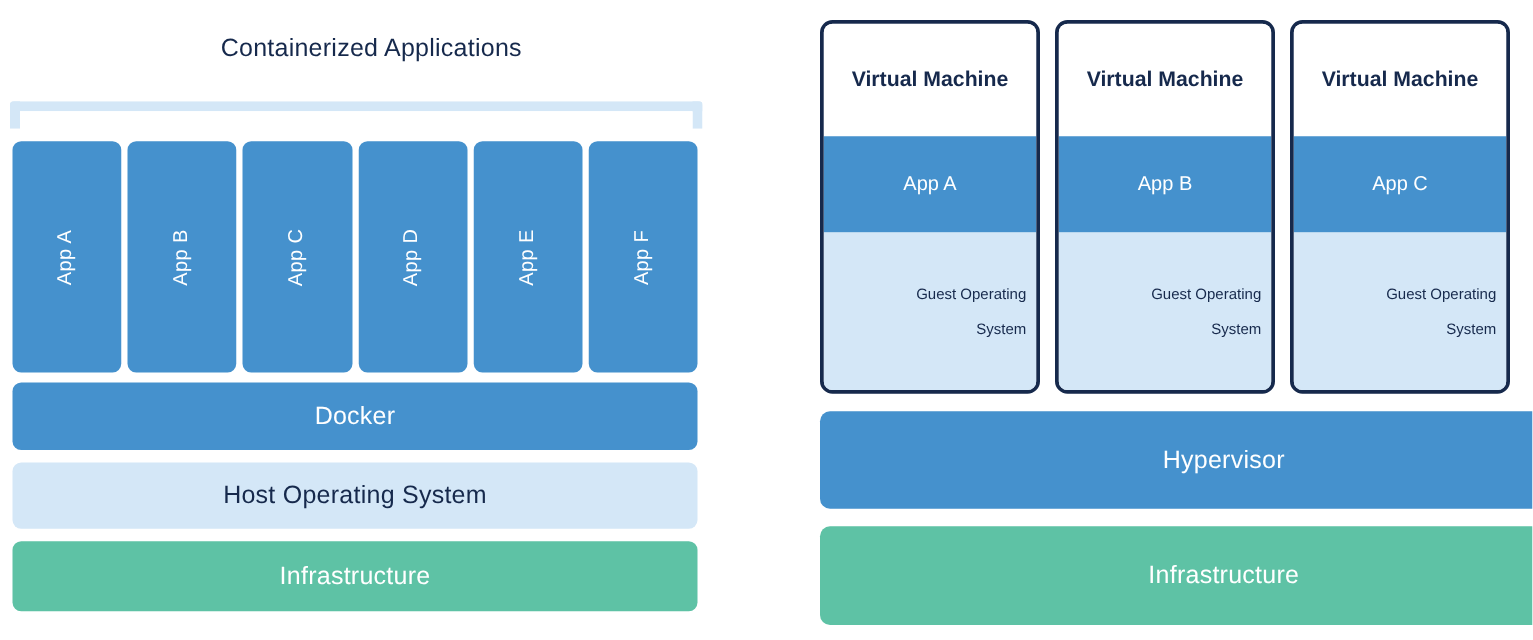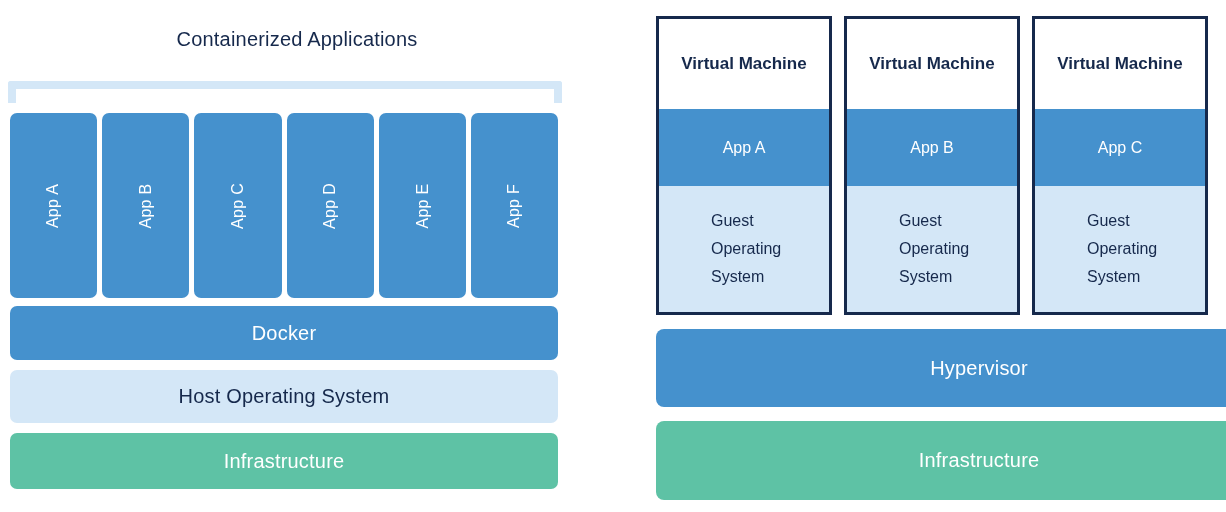--- a/index.html
+++ b/index.html
@@ -79,21 +79,21 @@
   .layer-hostos  { top: 370px; height: 53px; }
   .layer-infra-l { top: 433px; height: 56px; }
 
   
   .vm-box {
     position: absolute;
     top: 16px;
     width: 176px; height: 299px;
     background: #ffffff;
     border: 3px solid var(--navy);
-    border-radius: 0;
+    border-radius: 10px;
     overflow: hidden;
     display: flex;
     flex-direction: column;
   }
   .vm-1 { left: 656px; }
   .vm-2 { left: 844px; }
   .vm-3 { left: 1032px; }
   .vm-header {
     height: 90px;
     display: flex;
@@ -113,22 +113,22 @@
     justify-content: center;
     font-size: 16px;
   }
   .vm-guest {
     flex: 1;
     background: var(--light-blue);
     color: var(--navy);
     display: flex;
     align-items: center;
     justify-content: center;
-    text-align: left;
-    font-size: 16px;
+    text-align: right;
+    font-size: 12px;
     line-height: 28px;
     padding-left: 44px;
   }
   .vm-guest-text { width: 110px; }
 
   .rlayer {
     position: absolute;
     left: 656px;
     width: 646px;
     border-radius: 8px;

